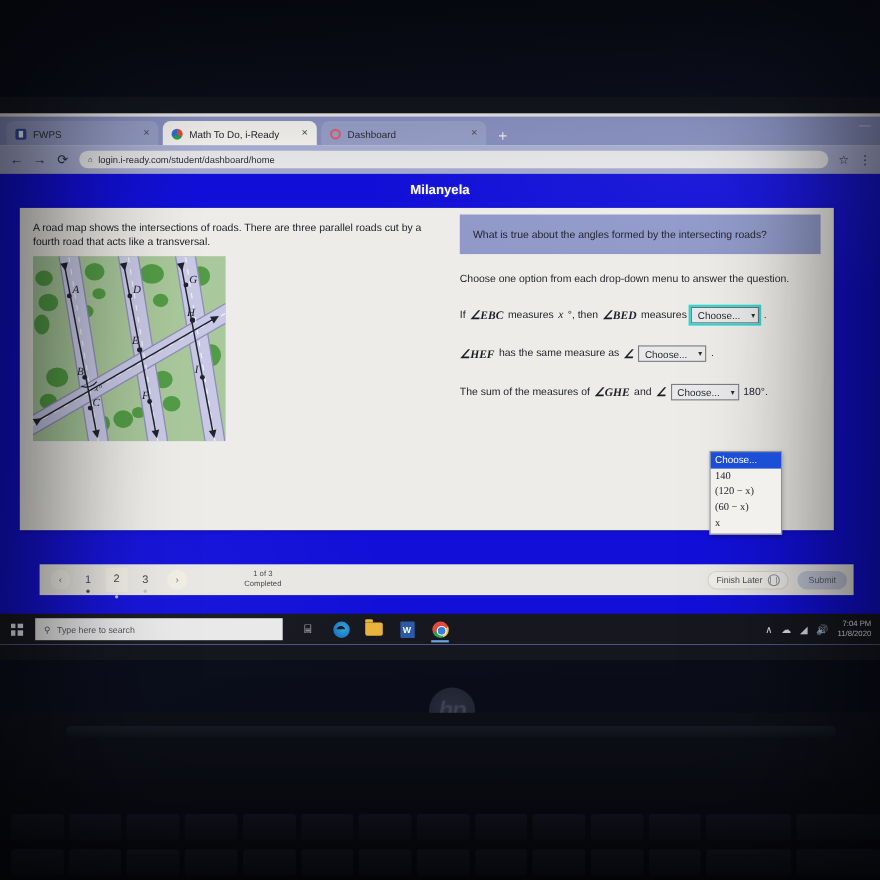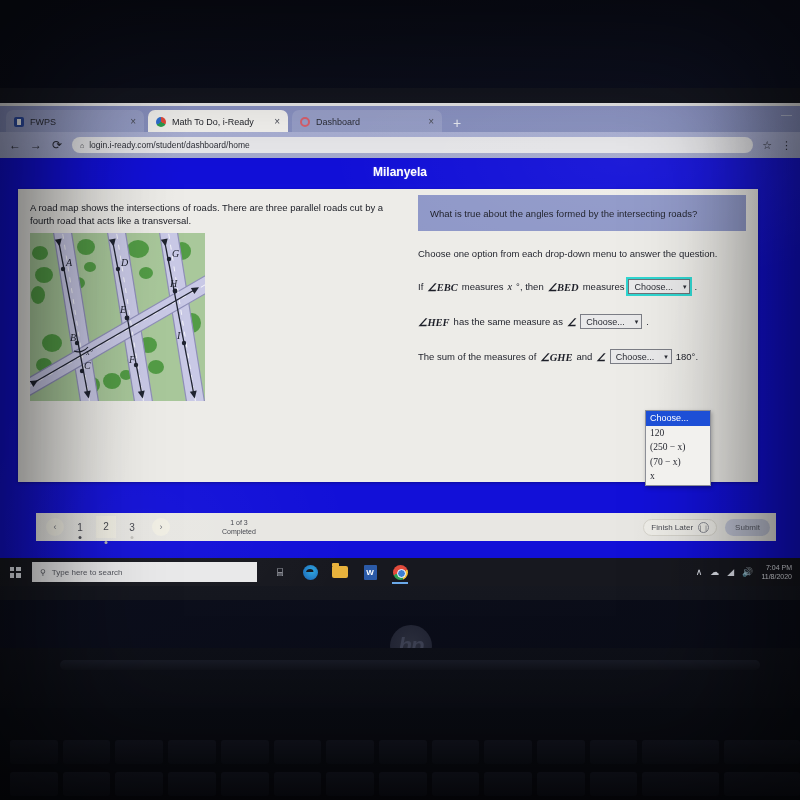--- a/index.html
+++ b/index.html
@@ -525,23 +525,23 @@
             </div>
             <div class="submit-btn">Submit</div>
           </div>
         </div>
 
       </div>
     </div>
 
     <div class="ddlist">
       <div class="ddopt sel">Choose...</div>
-      <div class="ddopt">120</div>
-      <div class="ddopt">(250 − x)</div>
-      <div class="ddopt">(70 − x)</div>
+      <div class="ddopt">140</div>
+      <div class="ddopt">(120 − x)</div>
+      <div class="ddopt">(60 − x)</div>
       <div class="ddopt">x</div>
     </div>
 
     <svg class="cursor-arrow" width="14" height="19" viewBox="0 0 14 19">
       <path d="M1,1 L1,15 L4.6,11.6 L7.2,17.4 L9.8,16.2 L7.3,10.8 L12,10.6 Z" fill="#f2f2f2" stroke="#1b1b1b" stroke-width="1"></path>
     </svg>
 
     <div class="taskbar">
       <div class="start-btn">
         <span class="win-glyph">

